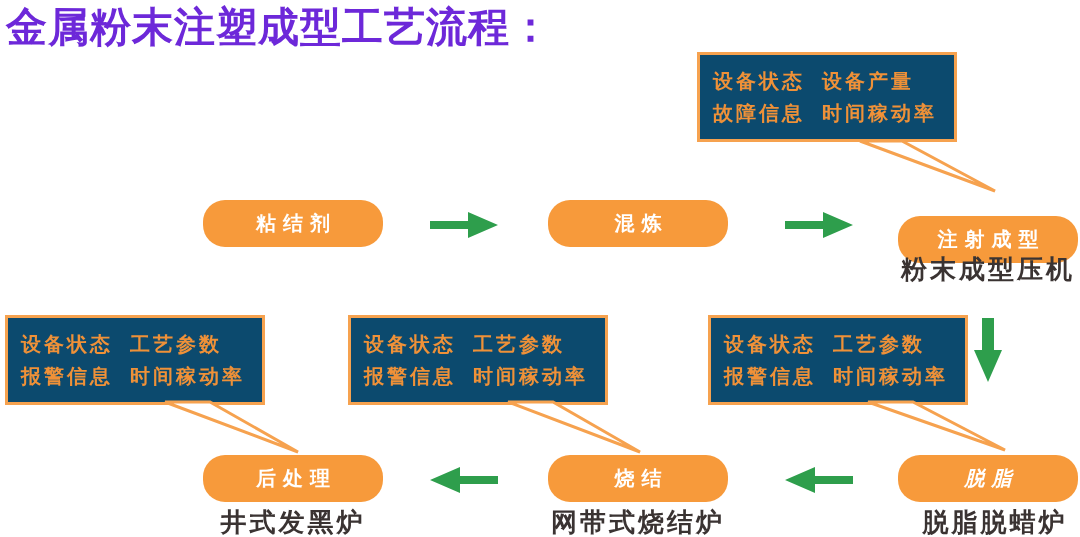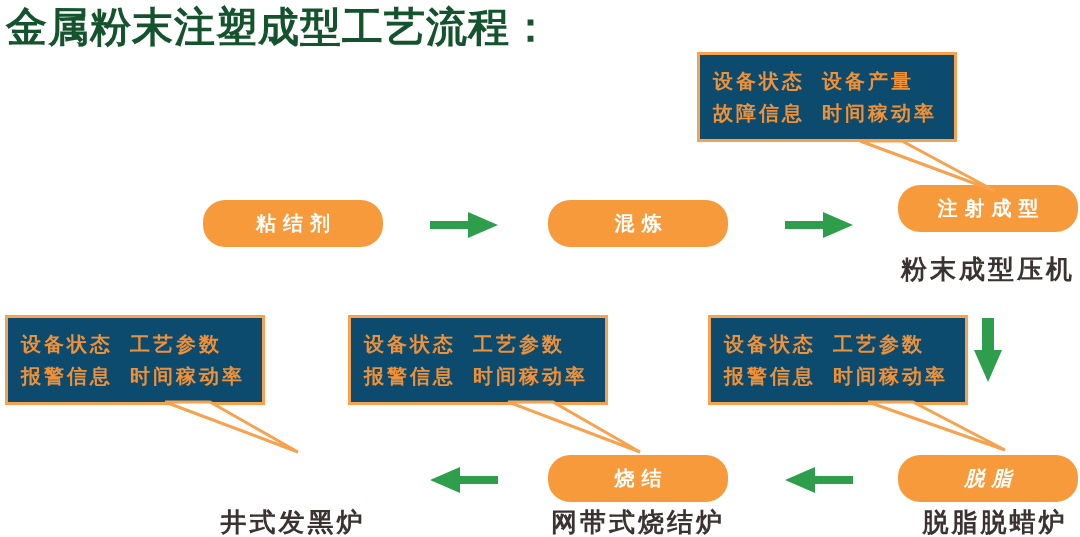--- a/index.html
+++ b/index.html
@@ -13,21 +13,21 @@
     width: 1080px; height: 537px;
     background: #ffffff;
     overflow: hidden;
   }
   .title {
     position: absolute;
     left: 6px; top: 0px;
     font-size: 41px;
     font-weight: 800;
     letter-spacing: 1px;
-    color: #14532d;
+    color: #6d28d9;
     white-space: pre;
   }
   
   .node {
     position: absolute;
     width: 180px; height: 47px;
     background: #f79a3b;
     border-radius: 22px;
     display: flex;
     align-items: center;
@@ -123,29 +123,30 @@
   </span>
 
   <div class="node" style="left:548px; top:200px;">混炼</div>
 
   <span class="arrow" style="left:785px; top:212px;">
     <svg width="68" height="26" viewBox="0 0 68 26" xmlns="http://www.w3.org/2000/svg">
       <polygon points="0,9 38,9 38,0 68,13 38,26 38,17 0,17" fill="#2e9e4c"></polygon>
     </svg>
   </span>
 
-  <div class="node" style="left:898px; top:185px;">注射成型</div>
+  <div class="node" style="left:898px; top:216px;">注射成型</div>
   <div class="machine-label" style="left:878px; top:252px;">粉末成型压机</div>
 
   <span class="arrow" style="left:974px; top:318px;">
     <svg width="28" height="64" viewBox="0 0 28 64" xmlns="http://www.w3.org/2000/svg">
       <polygon points="8,0 20,0 20,32 28,32 14,64 0,32 8,32" fill="#2e9e4c"></polygon>
     </svg>
   </span>
 
+  <div class="node" style="left:203px; top:455px;">后处理</div>
   <div class="machine-label" style="left:183px; top:505px;">井式发黑炉</div>
 
   <span class="arrow" style="left:430px; top:467px;">
     <svg width="68" height="26" viewBox="0 0 68 26" xmlns="http://www.w3.org/2000/svg">
       <polygon points="68,9 30,9 30,0 0,13 30,26 30,17 68,17" fill="#2e9e4c"></polygon>
     </svg>
   </span>
 
   <div class="node" style="left:548px; top:455px;text-align:right;">烧结</div>
   <div class="machine-label" style="left:528px; top:505px;">网带式烧结炉</div>

